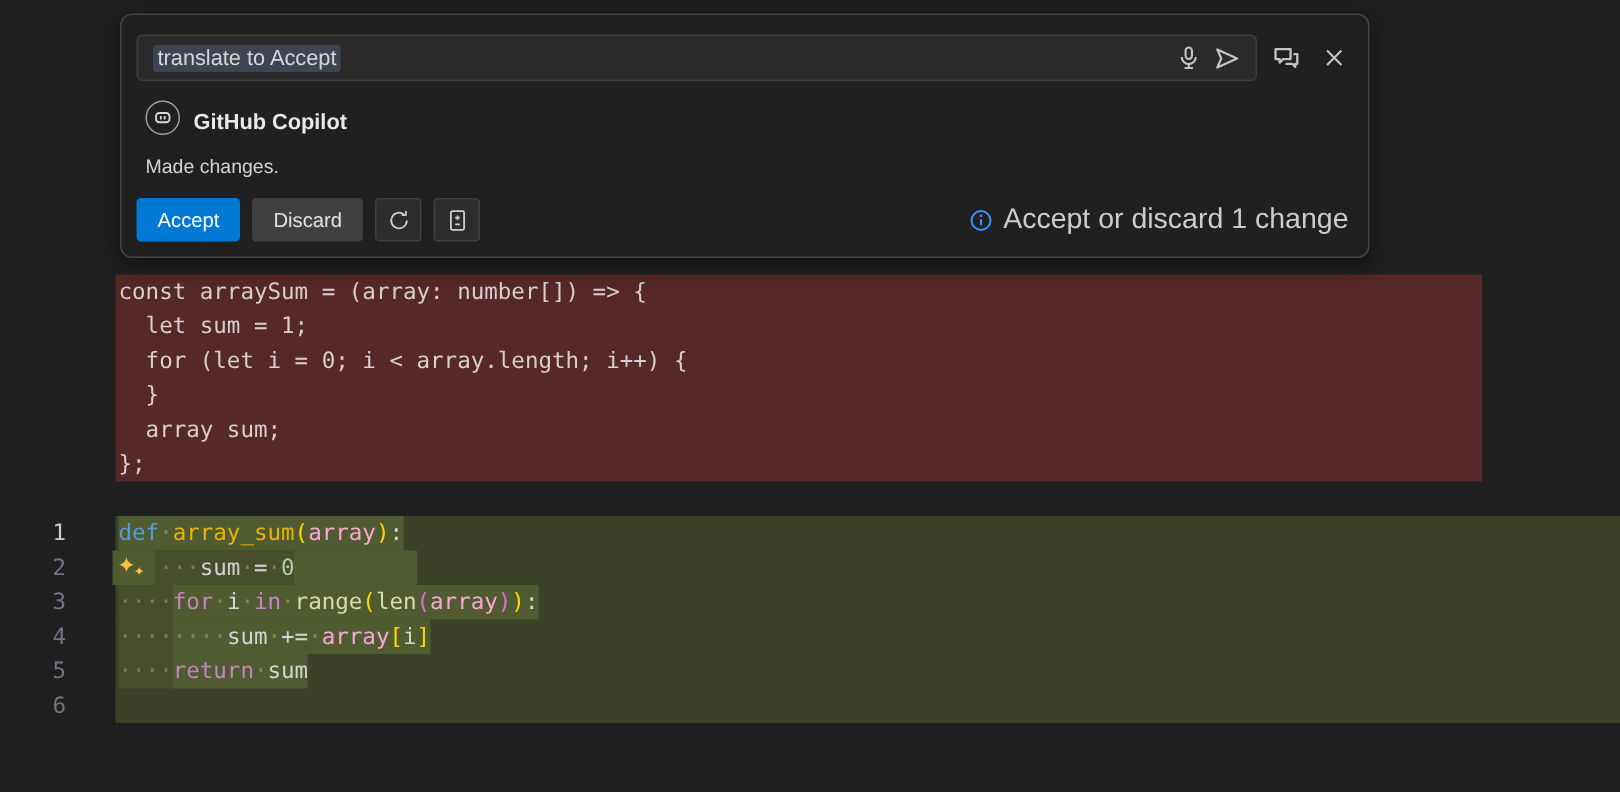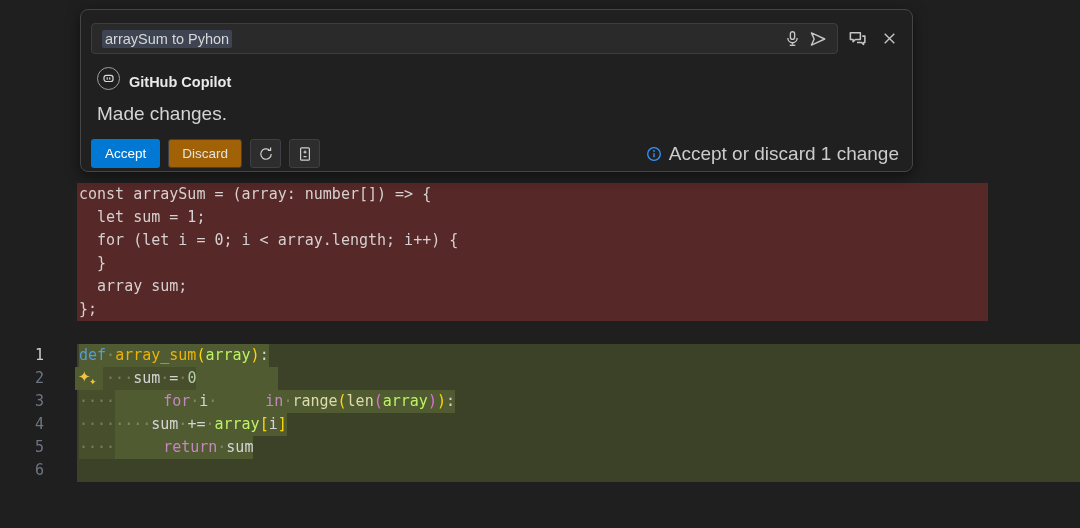--- a/index.html
+++ b/index.html
@@ -18,51 +18,51 @@
   .fakeinput .val { background:#3e4452; padding:1px 3px; border-radius:2px; white-space:pre; }
   .fakeinput .grow { flex:1; }
   .iconbtn { width:26px; height:26px; display:flex; align-items:center; justify-content:center;
     border-radius:4px; cursor:pointer; flex:0 0 auto; }
   .iconbtn svg { stroke:#c5c5c5; fill:none; stroke-width:1.3; }
 
   .copilotrow { display:flex; align-items:flex-end; gap:9px; margin:13px 0 0 6px; }
   .copiloticon { width:23px; height:23px; border-radius:50%; border:1.4px solid #9d9d9d;
     display:flex; align-items:center; justify-content:center; }
   .copilotname { font-size:14.5px; font-weight:bold; color:#e9e9e9; }
-  .statusline { margin:13px 0 0 6px; font-size:19px; color:#d4d4d4; }
+  .statusline { margin:13px 0 0 6px; font-size:13px; color:#d4d4d4; }
 
   .toolbar { display:flex; align-items:center; margin:14px 0 0 0; gap:8px; }
   .btn { height:29px; border-radius:3px; font-size:13.5px; display:flex; align-items:center;
     justify-content:center; cursor:pointer; }
   .btn.primary { background:#0078d4; color:#ffffff; padding:0 14px; }
-  .btn.secondary { background:#a16207; border:1px solid #3f3f46; color:#e2e2e2; padding:0 13px; }
+  .btn.secondary { background:#404040; border:1px solid #3f3f46; color:#e2e2e2; padding:0 13px; }
   .btn.iconic { width:31px; padding:0; background:#2d2d2d; border:1px solid #3f3f46; }
   .btn.iconic svg { stroke:#cfcfcf; fill:none; stroke-width:1.2; }
   .spacer { flex:1; }
   .hint { display:flex; align-items:center; gap:7px; font-size:19px; color:#cccccc; padding-right:3px; }
 
   
   .code { font-family:"DejaVu Sans Mono", monospace; font-size:15px; line-height:23px; white-space:pre; }
   .delblock { position:absolute; left:77px; top:183px; width:911px; background:#562828; }
   .line { height:23px; }
   .line.del { color:#d6d0d0; padding-left:2px; }
   .addblock { position:absolute; left:77px; top:344px; width:1003px; background:#3c4227; }
   .line.add { position:relative; color:#d4d4d4; padding-left:2px; }
   .gutter { position:absolute; left:0; top:344px; width:44px; text-align:right; color:#6e7681; }
   .gutter .gnum { height:23px; }
   .gutter .gnum.active { color:#cccccc; }
 
   .seg { display:inline-block; height:23px; }
   .hlb { background:#515b31; }
   .hld { background:#464e2b; }
   .tk-kw  { color:#569cd6; }
-  .tk-ctrl{ color:#c586c0;margin-left:48px; }
+  .tk-ctrl{ color:#c586c0; }
   .tk-fn  { color:#dcdcaa; }
   .tk-fnw { color:#eab308; }
-  .tk-var { color:#bef264; }
+  .tk-var { color:#f9a8d4; }
   .tk-num { color:#b5cea8; }
   .tk-pl  { color:#d4d4d4; }
   .tk-b1  { color:#ffd700; }
   .tk-b2  { color:#da70d6; }
   .tk-ws  { color:rgba(232,238,198,0.30); }
   .tk-sp  { color:transparent; }
 
   .sparklebox { position:absolute; left:-2px; top:0; width:28px; height:23px; background:#515b31; z-index:2; }
   .sparklebox .sp1, .sparklebox .sp2 { position:absolute; font-family:"DejaVu Sans", sans-serif;
     color:#f0c43c; line-height:1; }
@@ -76,21 +76,21 @@
 
   <div class="delblock code"><div class="line del">const arraySum = (array: number[]) =&gt; {</div><div class="line del">  let sum = 1;</div><div class="line del">  for (let i = 0; i &lt; array.length; i++) {</div><div class="line del">  }</div><div class="line del">  array sum;</div><div class="line del">};</div></div>
 
   <div class="gutter code"><div class="gnum active">1</div><div class="gnum">2</div><div class="gnum">3</div><div class="gnum">4</div><div class="gnum">5</div><div class="gnum">6</div></div>
 
   <div class="addblock code"><div class="line add"><span class="seg hlb"><span class="tk-kw">def</span><span class="tk-ws">·</span><span class="tk-fnw">array_sum</span><span class="tk-b1">(</span><span class="tk-var">array</span><span class="tk-b1">)</span><span class="tk-pl">:</span></span></div><div class="line add"><span class="sparklebox"><span class="sp1">✦</span><span class="sp2">✦</span></span><span class="seg hld"><span class="tk-ws">······</span><span class="tk-pl">sum</span><span class="tk-ws">·</span><span class="tk-pl">=</span><span class="tk-ws">·</span><span class="tk-num">0</span></span><span class="seg hlb"><span class="tk-sp">         </span></span></div><div class="line add"><span class="seg hld"><span class="tk-ws">····</span></span><span class="seg hlb"><span class="tk-ctrl">for</span><span class="tk-ws">·</span><span class="tk-pl">i</span><span class="tk-ws">·</span><span class="tk-ctrl">in</span><span class="tk-ws">·</span><span class="tk-fn">range</span><span class="tk-b1">(</span><span class="tk-fn">len</span><span class="tk-b2">(</span><span class="tk-var">array</span><span class="tk-b2">)</span><span class="tk-b1">)</span><span class="tk-pl">:</span></span></div><div class="line add"><span class="seg hld"><span class="tk-ws">····</span></span><span class="seg hlb"><span class="tk-ws">····</span><span class="tk-pl">sum</span><span class="tk-ws">·</span><span class="tk-pl">+=</span><span class="tk-ws">·</span><span class="tk-var">array</span><span class="tk-b1">[</span><span class="tk-pl">i</span><span class="tk-b1">]</span></span></div><div class="line add"><span class="seg hld"><span class="tk-ws">····</span></span><span class="seg hlb"><span class="tk-ctrl">return</span><span class="tk-ws">·</span><span class="tk-pl">sum</span></span></div><div class="line add"></div></div>
 
   <div class="widget">
     <div class="inputrow">
       <div class="fakeinput">
-        <span class="val">arraySum to Pyhon</span>
+        <span class="val">translate to Accept</span>
         <span class="grow"></span>
         <span class="iconbtn">
           <svg width="17" height="17" viewBox="0 0 16 16">
             <rect x="6" y="1.6" width="4" height="7.2" rx="2"></rect>
             <path d="M3.6 7.6a4.4 4.4 0 0 0 8.8 0"></path>
             <path d="M8 12.2v1.6"></path>
             <path d="M5.4 14.4h5.2"></path>
           </svg>
         </span>
         <span class="iconbtn">

